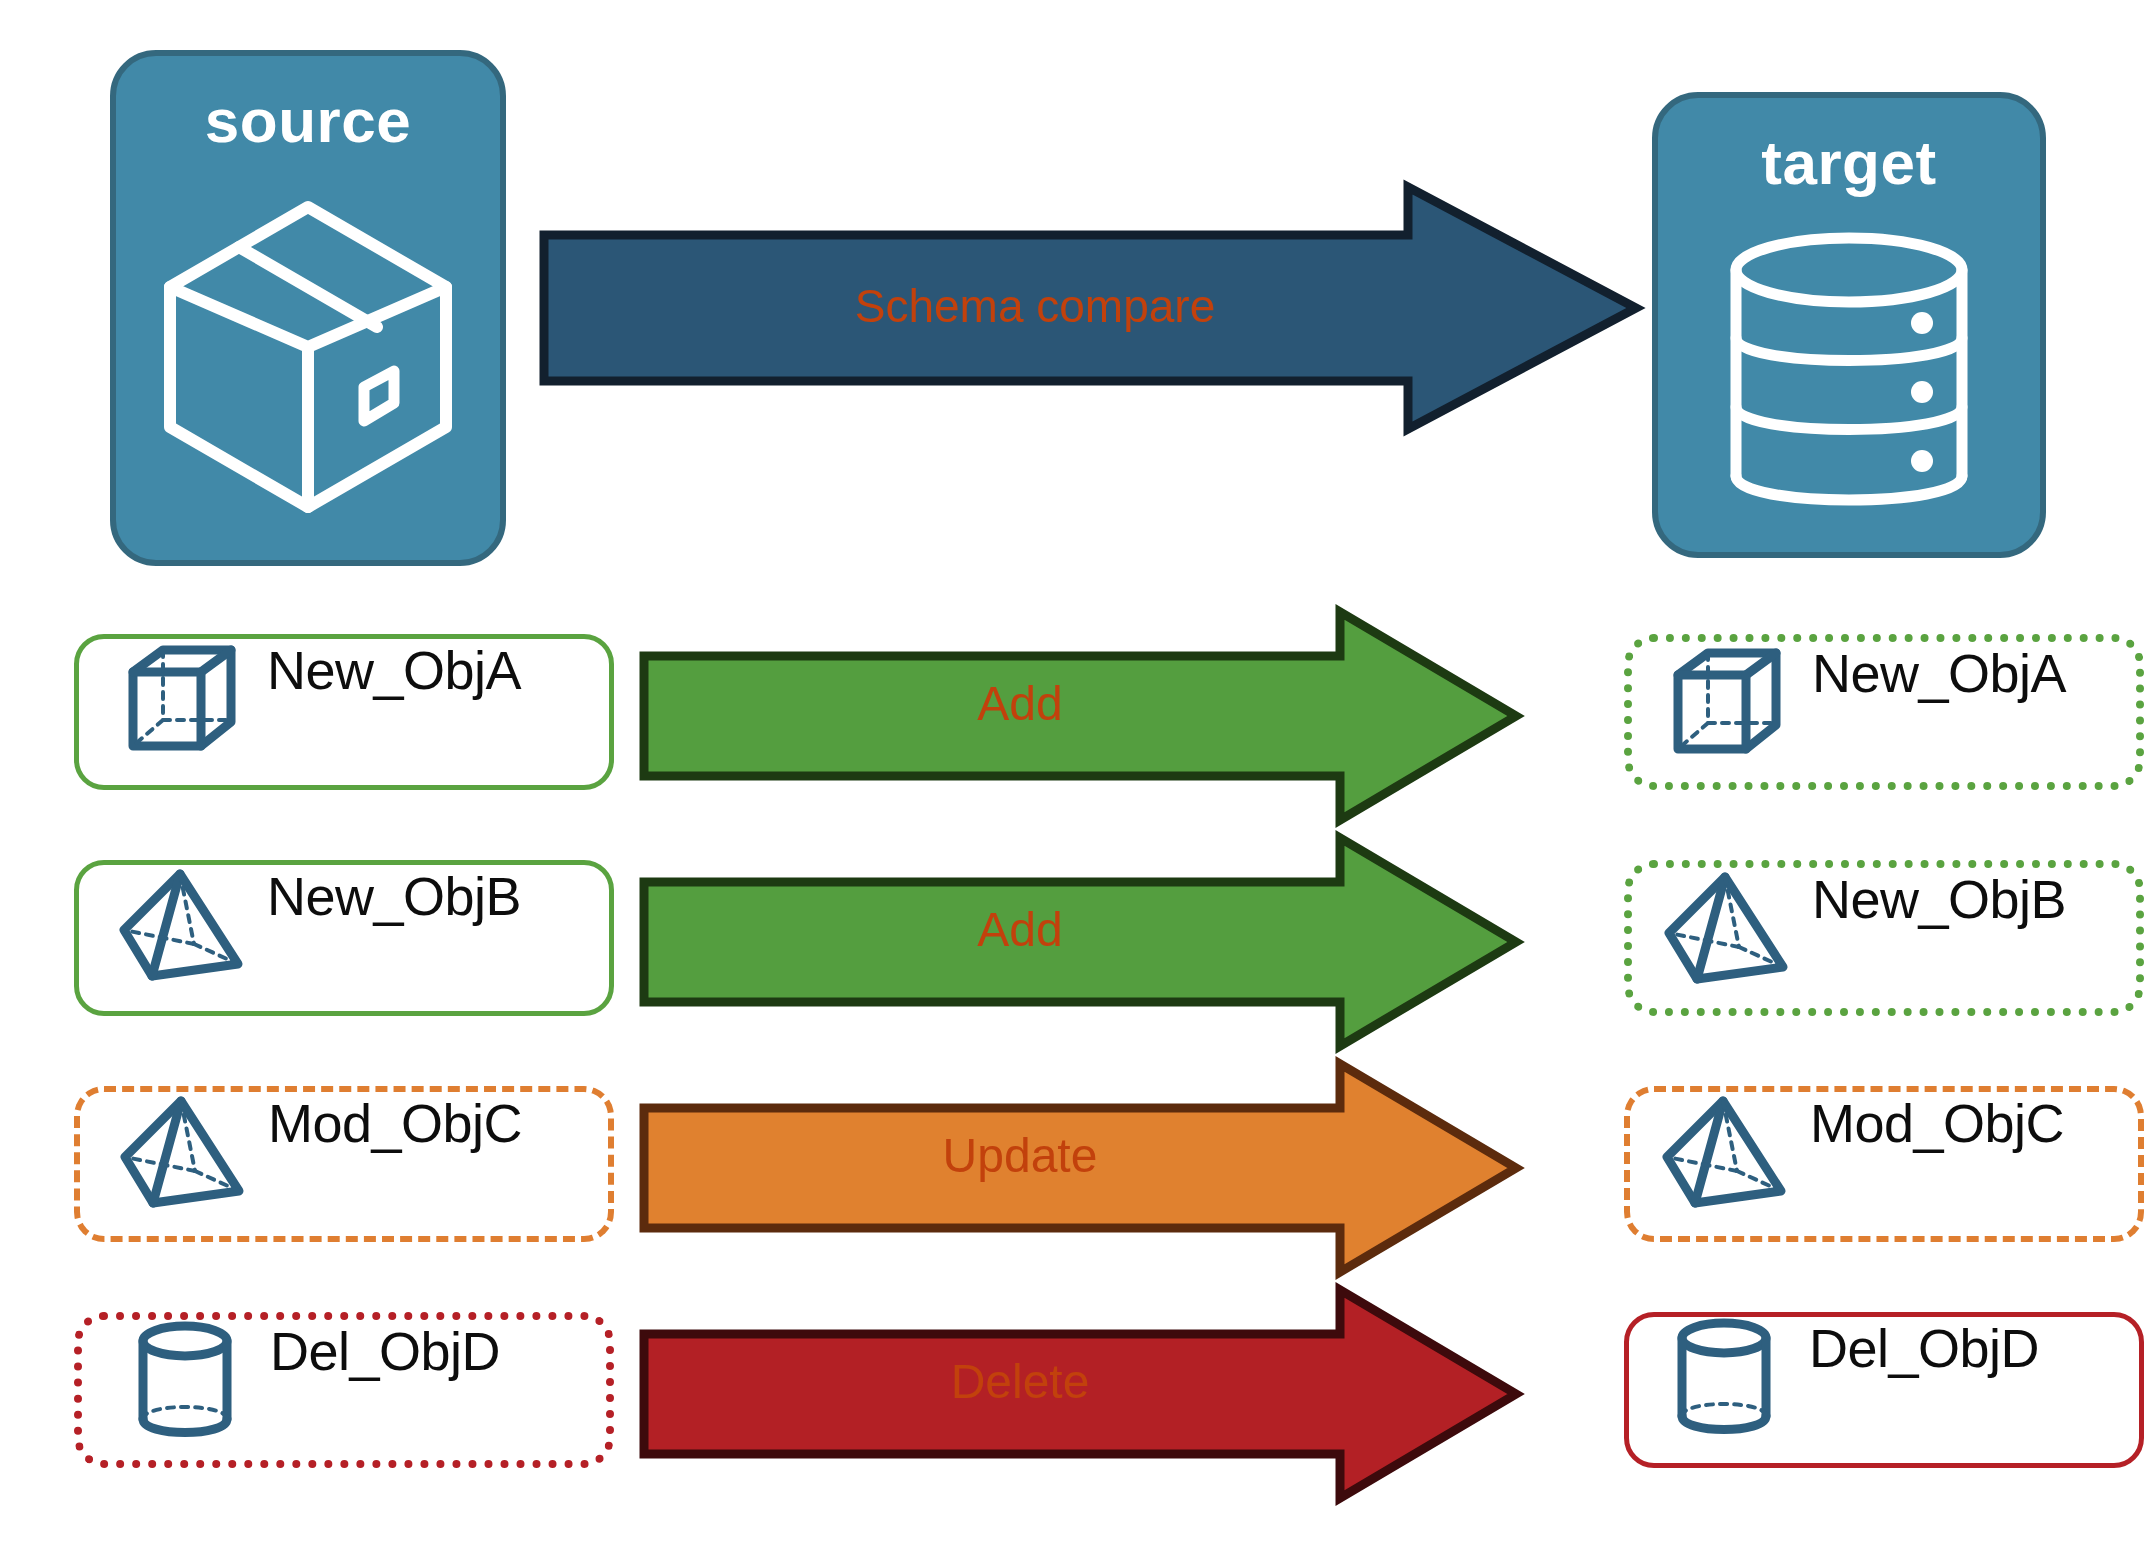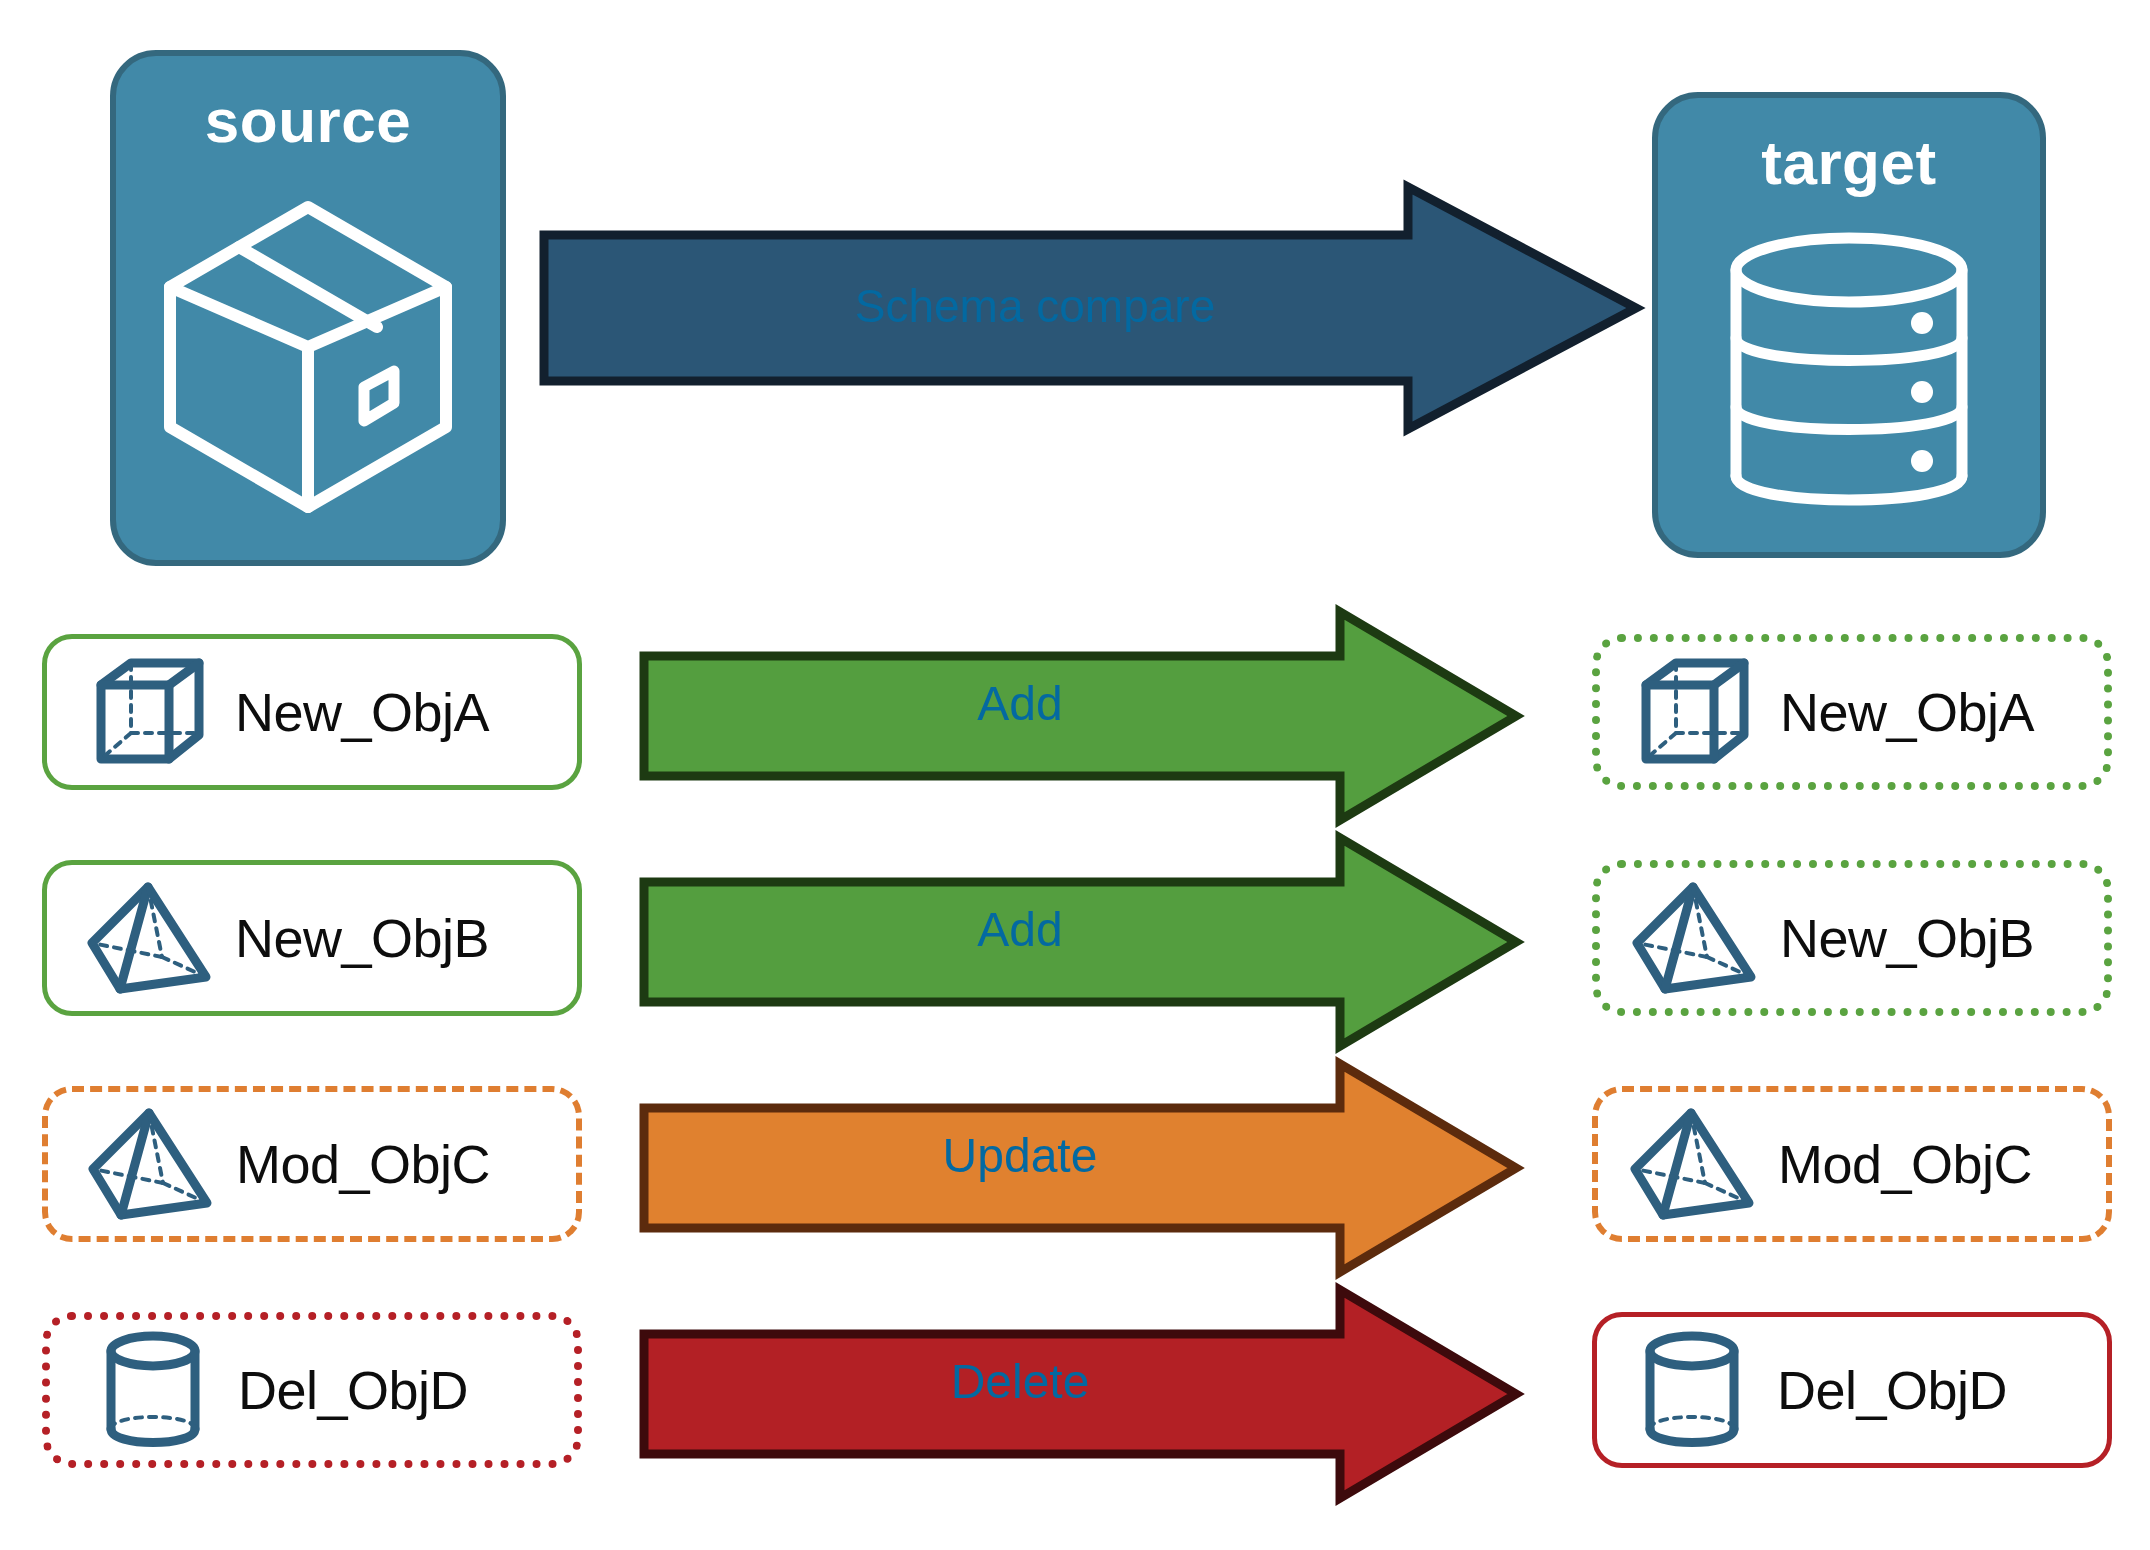--- a/index.html
+++ b/index.html
@@ -21,36 +21,36 @@
     margin-top:34px;line-height:1;
   }
   .endpoint-icon{flex:1;display:flex;align-items:center;justify-content:center;width:100%;}
 
   #source-panel{left:110px;top:50px;width:396px;height:516px;}
   #target-panel{left:1652px;top:48px;width:394px;height:466px;margin-top:44px;}
 
   
   #schema-arrow{position:absolute;left:540px;top:183px;width:1100px;height:250px;}
   .arrow-label{
-    position:absolute;color:#0369a1;font-size:46px;white-space:nowrap;
+    position:absolute;color:#c2410c;font-size:46px;white-space:nowrap;
     left:0;right:0;text-align:center;
   }
   #schema-arrow .arrow-label{top:96px;padding-right:110px;}
 
   
   .row{position:absolute;left:0;width:2150px;height:200px;}
   #row-0{top:616px;}
   #row-1{top:842px;}
   #row-2{top:1068px;}
   #row-3{top:1294px;}
 
   .obj-card{
     position:absolute;top:18px;height:156px;
     border-radius:30px;background:#ffffff;box-sizing:border-box;
-    display:flex;align-items:center;
+    display:flex;align-items:flex-start;margin-left:32px;
   }
   .obj-card.left{left:42px;width:540px;}
   .obj-card.right{left:1592px;width:520px;}
 
   .obj-icon{width:150px;height:120px;flex:none;display:flex;align-items:center;justify-content:center;}
   .obj-card.left .obj-icon{margin-left:28px;}
   .obj-card.right .obj-icon{margin-left:20px;}
   .obj-label{
     font-size:54px;color:#0d0d0d;white-space:nowrap;letter-spacing:-.5px;
   }

